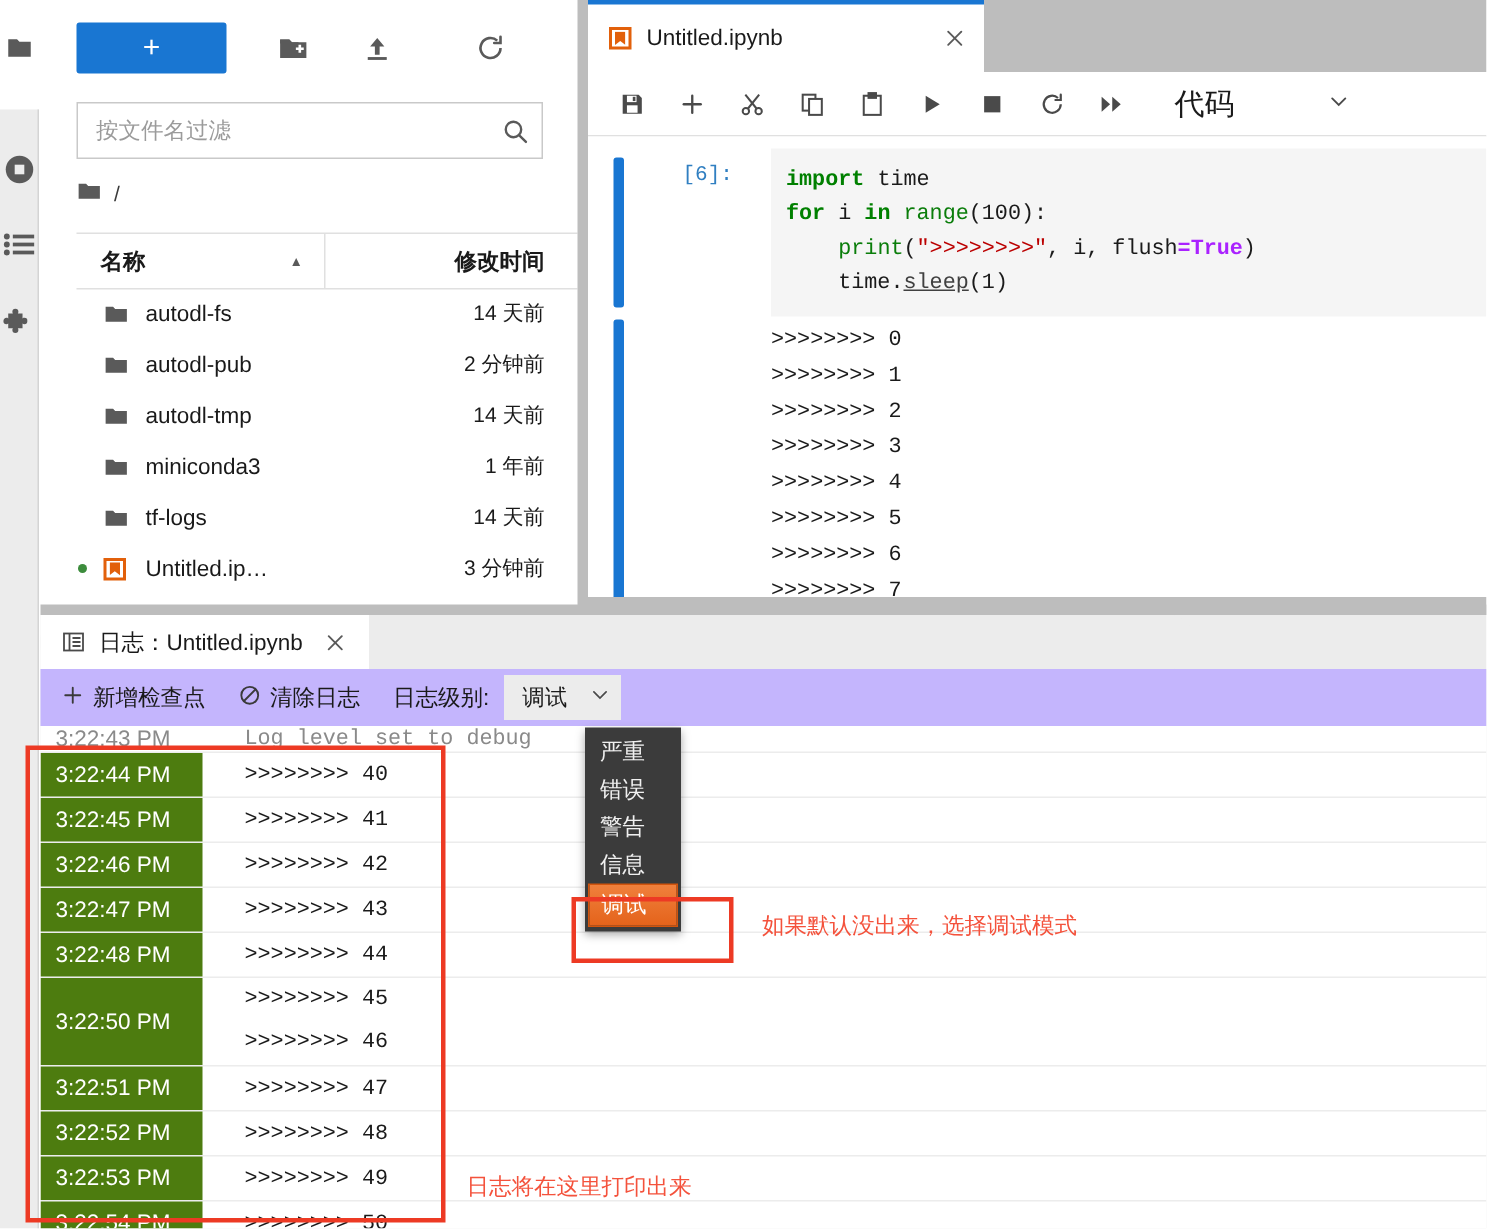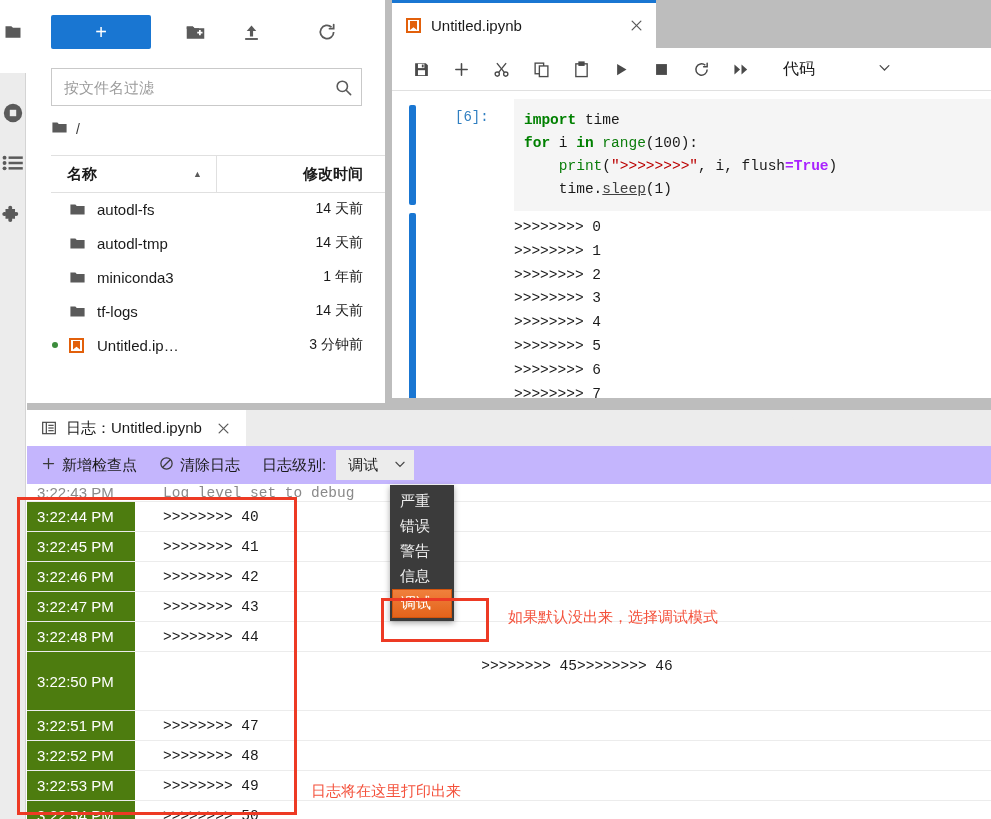--- a/index.html
+++ b/index.html
@@ -137,21 +137,21 @@
     position:absolute;left:0;top:48px;width:599px;height:42px;
     background:#fff;border-bottom:1px solid #e0e0e0;
     display:flex;align-items:center;
   }
   .nb-tb-btn{
     width:40px;height:40px;display:flex;align-items:center;justify-content:center;
     color:#4a4a4a;cursor:pointer;
   }
   #nb-celltype-select{
     margin-left:22px;display:flex;align-items:center;gap:62px;
-    font-size:16px;color:#1a1a1a;cursor:pointer;
+    font-size:20px;color:#1a1a1a;cursor:pointer;
   }
 
   #nb-content{
     position:absolute;left:0;top:91px;width:599px;height:312px;
     background:#fff;overflow:hidden;
   }
   .cell-bar{
     position:absolute;left:17px;width:7px;background:#1976d2;border-radius:2px;
   }
   #prompt-6{
@@ -236,21 +236,21 @@
     flex:1;padding-left:28px;
     font-family:"Liberation Mono","DejaVu Sans Mono",monospace;
     font-size:14.5px;color:#1a1a1a;display:flex;align-items:center;
     white-space:pre;
   }
   .log-row.clipped{min-height:14px;}
   .log-row.clipped .log-time{background:transparent;color:#8a8a8a;align-items:flex-end;}
   .log-row.clipped .log-msg{color:#8a8a8a;align-items:flex-end;}
   .log-row.multi{min-height:58px;}
   .log-row.multi .log-msg{
-    flex-direction:row;align-items:flex-start;justify-content:center;
+    flex-direction:column;align-items:flex-start;justify-content:center;
     line-height:29px;
   }
 
   
   #level-menu{
     left:390px;top:485px;width:64px;
     background:#3b3b3b;padding:4px 0 0 0;box-sizing:border-box;
     box-shadow:0 2px 6px rgba(0,0,0,.35);z-index:40;
   }
   .level-opt{
@@ -372,20 +372,29 @@
   <div id="file-list">
 
   <div class="file-row">
         <span class="file-icon">
           <svg width="17" height="17" viewBox="0 0 24 24" fill="#5a5a5a">
             <path d="M2 5h7l2 2h11v12H2z"></path>
           </svg>
         </span>
         <span class="file-name">autodl-fs</span>
         <span class="file-mtime">14 天前</span>
+      </div>
+      <div class="file-row">
+        <span class="file-icon">
+          <svg width="17" height="17" viewBox="0 0 24 24" fill="#5a5a5a">
+            <path d="M2 5h7l2 2h11v12H2z"></path>
+          </svg>
+        </span>
+        <span class="file-name">autodl-pub</span>
+        <span class="file-mtime">2 分钟前</span>
       </div>
       <div class="file-row">
         <span class="file-icon">
           <svg width="17" height="17" viewBox="0 0 24 24" fill="#5a5a5a">
             <path d="M2 5h7l2 2h11v12H2z"></path>
           </svg>
         </span>
         <span class="file-name">autodl-tmp</span>
         <span class="file-mtime">14 天前</span>
       </div>

